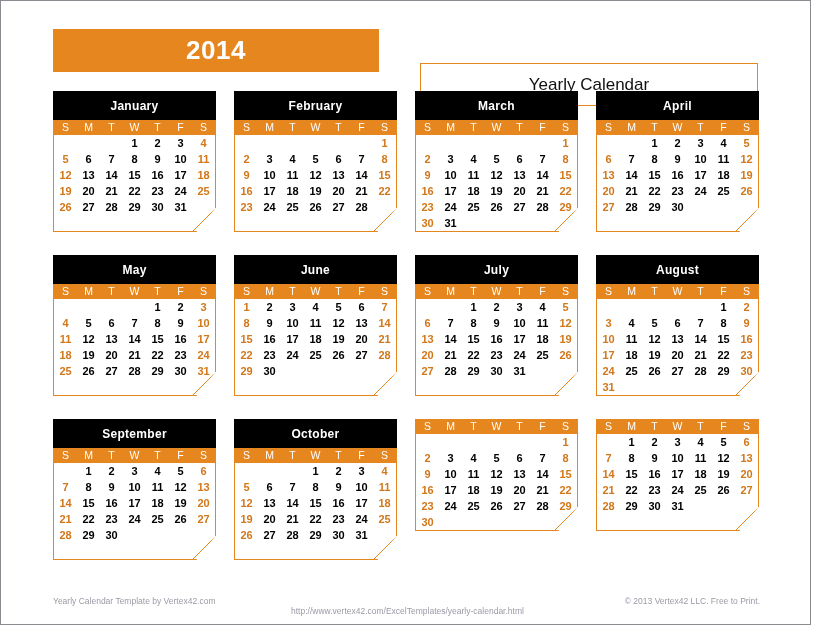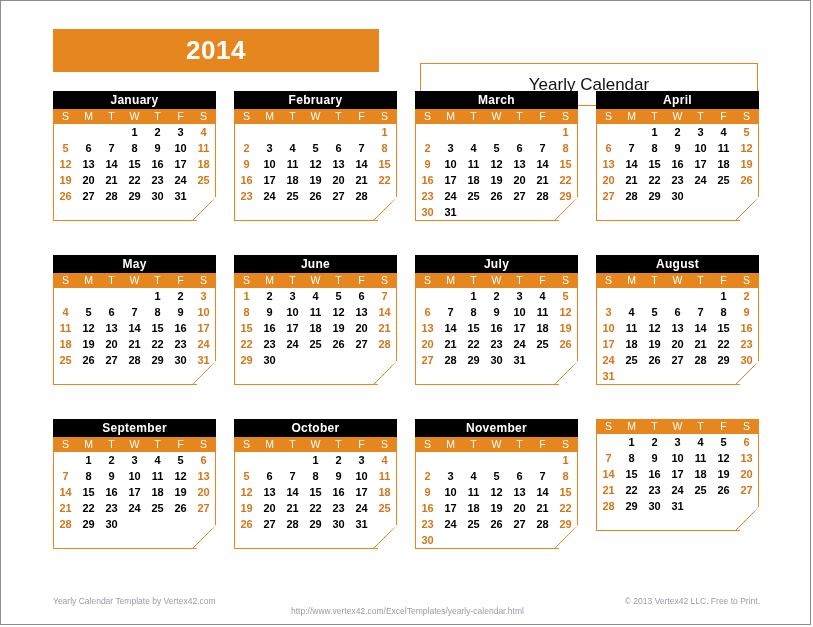--- a/index.html
+++ b/index.html
@@ -75,21 +75,21 @@
     column-gap: 18px;
     row-gap: 0px;
   }
 
   .month {
     position: relative;
     width: 163px;
   }
 
   .month-name {
-    height: 18px;
+    height: 29px;
     background: #000000;
     color: #ffffff;
     font-size: 12px;
     font-weight: bold;
     display: flex;
     align-items: center;
     justify-content: center;
     letter-spacing: 0.3px;
   }
 
@@ -950,21 +950,20 @@
                 <td class="empty"></td>
               </tr>
             </tbody>
           </table>
           <div class="fold"><svg width="22" height="22" viewBox="0 0 22 22">
               <line x1="0" y1="22" x2="22" y2="0" stroke="#E6861F" stroke-width="1"></line>
             </svg></div>
         </div>
       </div>
       <div class="month">
-        <div class="month-name">November</div>
         <div class="month-body">
           <table class="cal">
             <thead>
               <tr>
                 <th>S</th>
                 <th>M</th>
                 <th>T</th>
                 <th>W</th>
                 <th>T</th>
                 <th>F</th>

